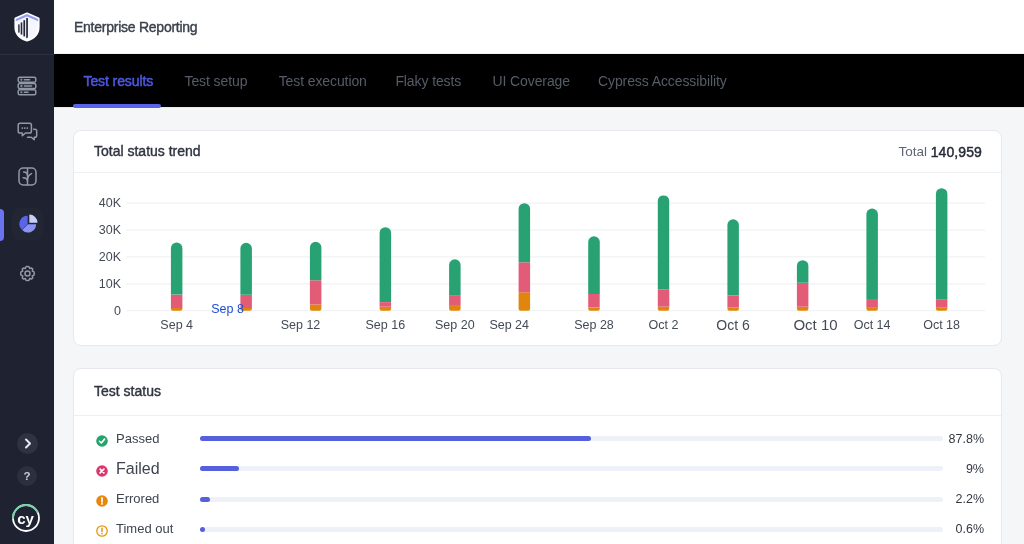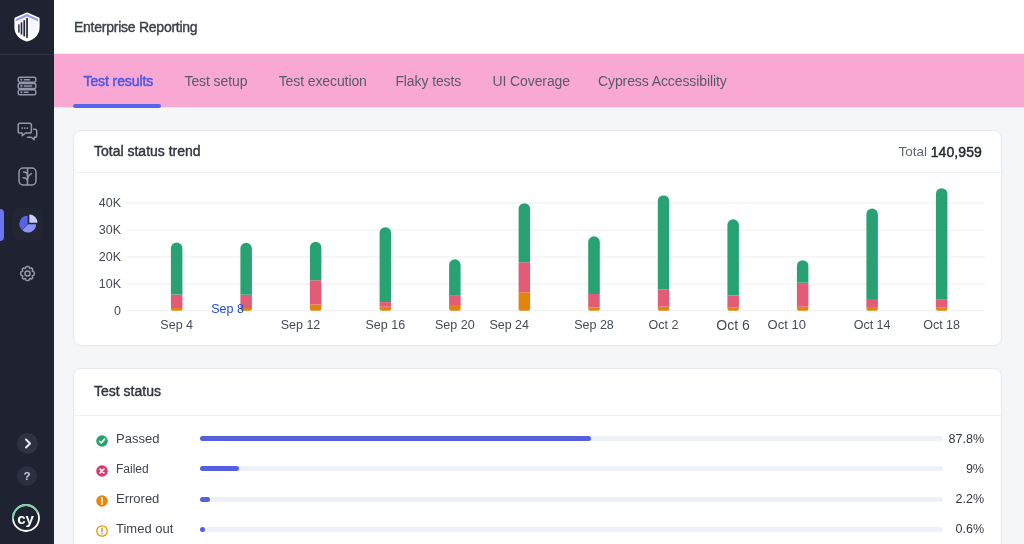--- a/index.html
+++ b/index.html
@@ -75,21 +75,21 @@
   <path d="M2 15 A13 13 0 0 1 26.5 9" fill="none" stroke="#6fd3a6" stroke-width="1.9" stroke-linecap="round"></path>
   <text x="14.5" y="20.5" text-anchor="middle" font-family="Liberation Sans, sans-serif" font-size="15" font-weight="bold" fill="#fff">cy</text>
 </svg>
 
 </div>
 
 <div class="abs" style="left:54px;top:0;width:970px;height:54px;background:#fff;border-bottom:1px solid #f0f1f4;box-sizing:border-box;">
   <div class="abs" style="left:20px;top:19px;font-size:14px;color:#3a404c;-webkit-text-stroke:0.4px #3a404c;letter-spacing:-0.25px;">Enterprise Reporting</div>
 </div>
 
-<div class="abs" style="left:54px;top:54px;width:970px;height:54px;background:#f9a8d4;border-bottom:1px solid #e9ebee;box-sizing:border-box;">
+<div class="abs" style="left:54px;top:54px;width:970px;height:54px;background:#000000;border-bottom:1px solid #e9ebee;box-sizing:border-box;">
   <div style="position:absolute;left:29.5px;top:19px;height:17px;line-height:17px;font-size:14px;color:#4c58e2;-webkit-text-stroke:0.5px #4c58e2;letter-spacing:-0.1px;white-space:nowrap;">Test results</div>
     <div style="position:absolute;left:130.5px;top:19px;height:17px;line-height:17px;font-size:14px;color:#565c68;letter-spacing:-0.1px;white-space:nowrap;">Test setup</div>
     <div style="position:absolute;left:224.7px;top:19px;height:17px;line-height:17px;font-size:14px;color:#565c68;letter-spacing:-0.1px;white-space:nowrap;">Test execution</div>
     <div style="position:absolute;left:341.4px;top:19px;height:17px;line-height:17px;font-size:14px;color:#565c68;letter-spacing:-0.1px;white-space:nowrap;">Flaky tests</div>
     <div style="position:absolute;left:438.5px;top:19px;height:17px;line-height:17px;font-size:14px;color:#565c68;letter-spacing:-0.1px;white-space:nowrap;">UI Coverage</div>
     <div style="position:absolute;left:544.0px;top:19px;height:17px;line-height:17px;font-size:14px;color:#565c68;letter-spacing:-0.1px;white-space:nowrap;">Cypress Accessibility</div>
   <div class="abs" style="left:18.5px;top:50px;width:88px;height:4px;border-radius:2px;background:#5a64e6;"></div>
 </div>
 
 <div class="abs" style="left:54px;top:108px;width:970px;height:436px;background:#f5f6f8;">
@@ -149,42 +149,42 @@
       <div style="position:absolute;left:0;top:171.7px;width:47.0px;height:16px;line-height:16px;text-align:right;font-size:12.5px;color:#444a56;">0</div>
     <div style="position:absolute;left:67.7px;top:185.5px;width:70px;height:16px;line-height:16px;text-align:center;font-size:12.5px;color:#444a56;">Sep 4</div>
       <div style="position:absolute;left:137.2px;top:170px;width:70px;height:16px;line-height:16px;text-align:left;font-size:12.5px;color:#1d4ed8;">Sep 8</div>
       <div style="position:absolute;left:206.7px;top:185.5px;width:70px;height:16px;line-height:16px;text-align:left;font-size:12.5px;color:#444a56;">Sep 12</div>
       <div style="position:absolute;left:276.3px;top:185.5px;width:70px;height:16px;line-height:16px;text-align:center;font-size:12.5px;color:#444a56;">Sep 16</div>
       <div style="position:absolute;left:345.8px;top:185.5px;width:70px;height:16px;line-height:16px;text-align:center;font-size:12.5px;color:#444a56;">Sep 20</div>
       <div style="position:absolute;left:415.4px;top:185.5px;width:70px;height:16px;line-height:16px;font-size:12.5px;color:#444a56;">Sep 24</div>
       <div style="position:absolute;left:485.0px;top:185.5px;width:70px;height:16px;line-height:16px;text-align:center;font-size:12.5px;color:#444a56;">Sep 28</div>
       <div style="position:absolute;left:554.5px;top:185.5px;width:70px;height:16px;line-height:16px;text-align:center;font-size:12.5px;color:#444a56;">Oct 2</div>
       <div style="position:absolute;left:624.1px;top:185.5px;width:70px;height:16px;line-height:16px;text-align:center;font-size:14px;color:#444a56;">Oct 6</div>
-      <div style="position:absolute;left:693.6px;top:185.5px;width:70px;height:16px;line-height:16px;text-align:left;font-size:13px;color:#444a56;">Oct 10</div>
+      <div style="position:absolute;left:693.6px;top:185.5px;width:70px;height:16px;line-height:16px;text-align:right;font-size:15px;color:#444a56;">Oct 10</div>
       <div style="position:absolute;left:763.1px;top:185.5px;width:70px;height:16px;line-height:16px;text-align:center;font-size:12.5px;color:#444a56;">Oct 14</div>
       <div style="position:absolute;left:832.6px;top:185.5px;width:70px;height:16px;line-height:16px;text-align:center;font-size:12.5px;color:#444a56;">Oct 18</div>
   </div>
 
   <div class="abs" style="left:19px;top:260px;width:929px;height:212px;background:#fff;border:1px solid #e7e9ee;border-radius:8px;box-sizing:border-box;">
     <div class="abs" style="left:20px;top:14px;height:17px;line-height:17px;font-size:14px;color:#2f3440;-webkit-text-stroke:0.4px #2f3440;">Test status</div>
     <div class="abs" style="left:0;top:45.5px;width:927px;height:1px;background:#eef0f3;"></div>
 
     <div style="position:absolute;left:22px;top:63.8px;width:12px;height:12px;"><svg width="12" height="12" viewBox="0 0 14 14">
           <circle cx="7" cy="7" r="6.8" fill="#24a36a"></circle>
           <path d="M4.1 7.3 L6.2 9.3 L10.0 4.8" fill="none" stroke="#fff" stroke-width="1.9" stroke-linecap="round" stroke-linejoin="round"></path>
         </svg></div>
     <div style="position:absolute;left:42px;top:61.8px;height:16px;line-height:16px;font-size:13px;color:#3e4450;">Passed</div>
     <div style="position:absolute;left:126px;top:67.3px;width:742.6px;height:5px;border-radius:2.5px;background:#eef1f7;"></div>
     <div style="position:absolute;left:126px;top:67.3px;width:391.0px;height:5px;border-radius:2.5px;background:#5560dd;"></div>
     <div style="position:absolute;left:760px;top:61.8px;width:150px;height:16px;line-height:16px;text-align:right;font-size:12.5px;color:#333842;">87.8%</div>
     <div style="position:absolute;left:22px;top:93.9px;width:12px;height:12px;"><svg width="12" height="12" viewBox="0 0 14 14">
           <circle cx="7" cy="7" r="6.8" fill="#d9386f"></circle>
           <path d="M4.8 4.8 L9.2 9.2 M9.2 4.8 L4.8 9.2" stroke="#fff" stroke-width="1.9" stroke-linecap="round"></path>
         </svg></div>
-    <div style="position:absolute;left:42px;top:91.9px;height:16px;line-height:16px;font-size:12px;color:#3e4450;">Failed</div>
+    <div style="position:absolute;left:42px;top:91.9px;height:16px;line-height:16px;font-size:16px;color:#3e4450;">Failed</div>
     <div style="position:absolute;left:126px;top:97.4px;width:742.6px;height:5px;border-radius:2.5px;background:#eef1f7;"></div>
     <div style="position:absolute;left:126px;top:97.4px;width:38.5px;height:5px;border-radius:2.5px;background:#5560dd;"></div>
     <div style="position:absolute;left:760px;top:91.9px;width:150px;height:16px;line-height:16px;text-align:right;font-size:12.5px;color:#333842;">9%</div>
     <div style="position:absolute;left:22px;top:124.3px;width:12px;height:12px;"><svg width="12" height="12" viewBox="0 0 14 14">
           <circle cx="7" cy="7" r="6.8" fill="#e8870e"></circle>
           <path d="M7 3.4 L7 7.9 M7 10.1 L7 10.4" stroke="#fff" stroke-width="2" stroke-linecap="round"></path>
         </svg></div>
     <div style="position:absolute;left:42px;top:122.3px;height:16px;line-height:16px;font-size:13px;color:#3e4450;">Errored</div>
     <div style="position:absolute;left:126px;top:127.8px;width:742.6px;height:5px;border-radius:2.5px;background:#eef1f7;"></div>
     <div style="position:absolute;left:126px;top:127.8px;width:9.5px;height:5px;border-radius:2.5px;background:#5560dd;"></div>

